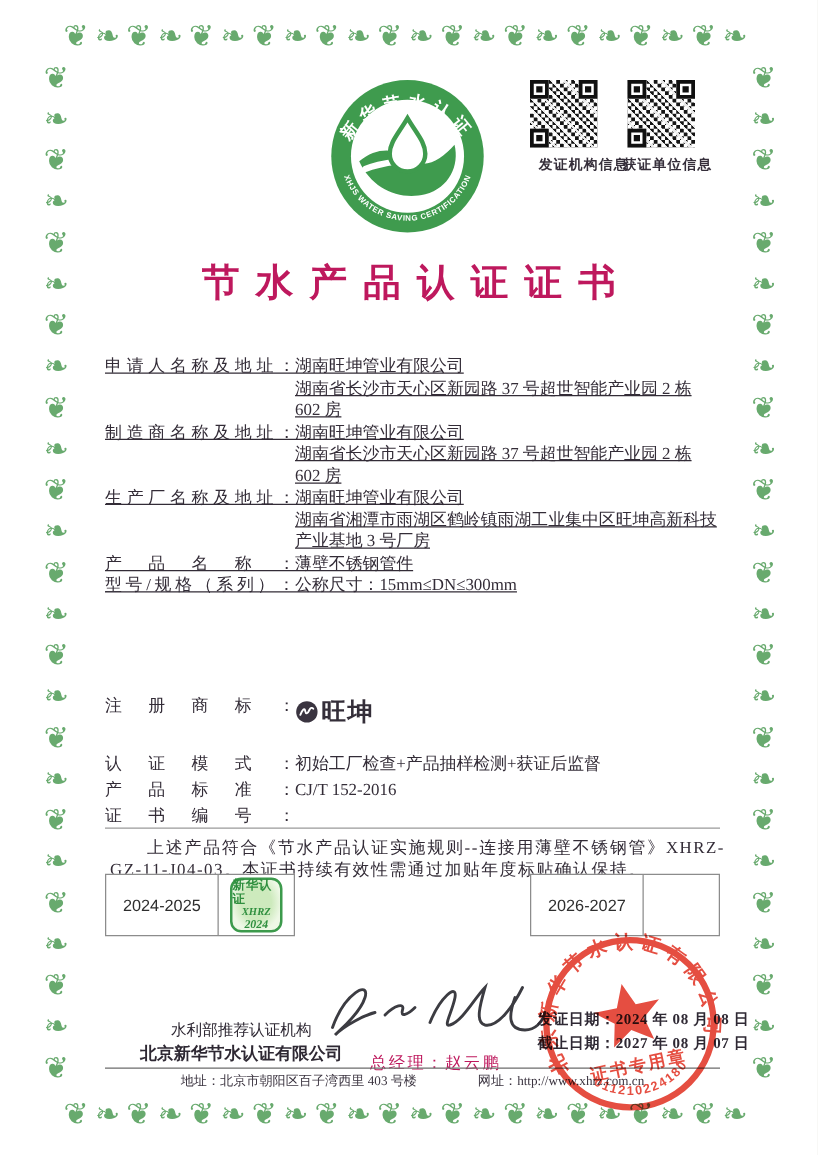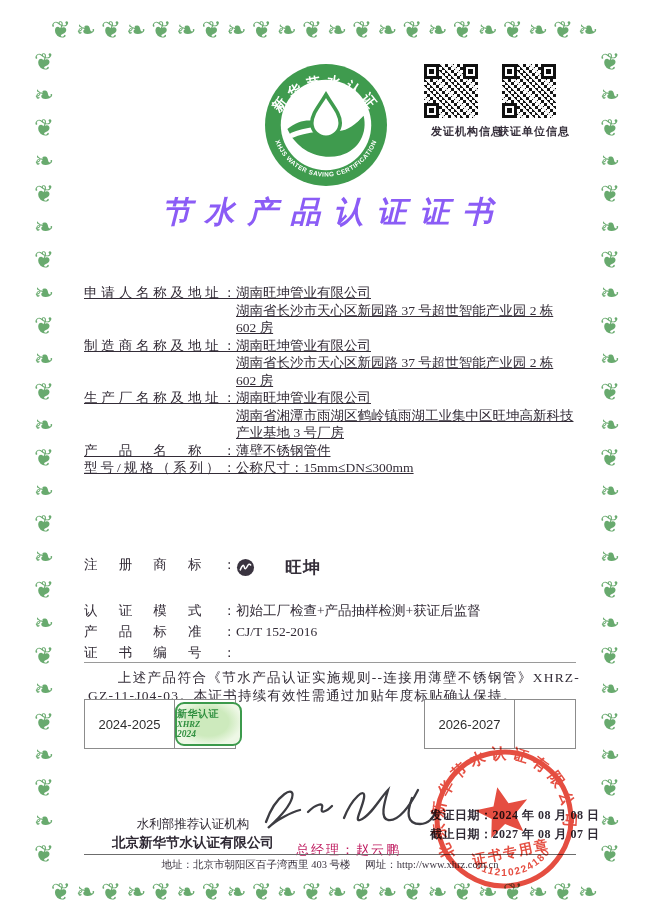--- a/index.html
+++ b/index.html
@@ -29,69 +29,69 @@
   .qr-left{left:424px;}
   .qr-right{left:502px;}
   .finder{position:absolute;width:15px;height:15px;background:#fff;border:3px solid #101010;box-sizing:border-box;}
   .finder::after{content:"";position:absolute;inset:2px;background:#101010;}
   .f-tl{top:0;left:0;} .f-tr{top:0;right:0;} .f-bl{bottom:0;left:0;}
   .qr-label{position:absolute;top:124px;font-size:11px;font-weight:bold;letter-spacing:1px;color:#352e3a;}
   .ql-left{left:431px;}
   .ql-right{left:474px;margin-left:24px;}
 
   
-  .title{position:absolute;top:192px;left:0;right:0;text-align:center;
+  .title{position:absolute;top:206px;left:0;right:0;text-align:center;
          font-family:"Liberation Sans","DejaVu Sans",sans-serif;font-weight:700;
-         font-size:30px;letter-spacing:13px;text-indent:13px;color:#8b5cf6;font-style:italic;}
+         font-size:30px;letter-spacing:13px;text-indent:13px;color:#be185d;}
 
   
   .fields{position:absolute;left:84px;top:284px;width:492px;font-size:13.5px;line-height:17.5px;text-decoration:underline;}
   .frow{display:flex;align-items:flex-start;}
   .flabel{flex:0 0 152px;text-align:justify;text-align-last:justify;}
   .fvalue{flex:1;}
 
   
   .trademark{position:absolute;left:84px;top:556px;width:492px;display:flex;align-items:flex-start;font-size:13.5px;}
   .tm-label{flex:0 0 152px;text-align:justify;text-align-last:justify;}
   .brand{display:flex;align-items:center;gap:2px;}
   .brand-text{font-family:"Liberation Sans","DejaVu Sans",sans-serif;font-weight:800;
-              font-size:17px;color:#342e39;letter-spacing:1px;margin-left:28px;}
+              font-size:20px;color:#342e39;letter-spacing:1px;}
 
   
   .cert{position:absolute;left:84px;top:600px;width:492px;font-size:13.5px;line-height:21px;}
 
   .rule-a{position:absolute;left:84px;top:662px;width:492px;border-top:1px solid #9a9a9a;}
 
   .statement{position:absolute;left:84px;top:665px;width:492px;font-size:13.5px;line-height:17.5px;
              text-align:justify;text-indent:2.2em;letter-spacing:1.2px;margin:4px;}
 
   
   .validity{position:absolute;left:84px;top:699px;width:492px;display:flex;justify-content:space-between;}
   .vbox{display:flex;border:1px solid #8c8c8c;height:50px;width:152px;box-sizing:border-box;background:#fff;}
   .vyear{flex:0 0 89px;border-right:1px solid #8c8c8c;display:flex;align-items:center;justify-content:center;
          font-family:"Liberation Sans","DejaVu Sans",sans-serif;font-size:13px;color:#2e2e2e;}
   .vslot{flex:1;display:flex;align-items:center;justify-content:center;}
-  .sticker{width:67px;height:44px;border:2px solid #3c9a4c;border-radius:9px;box-sizing:border-box;
+  .sticker{width:42px;height:44px;border:2px solid #3c9a4c;border-radius:9px;box-sizing:border-box;
            background:radial-gradient(ellipse at 50% 45%,#cdeabd 0 45%,#eef8e6 75%);
-           display:flex;flex-direction:column;align-items:flex-start;justify-content:center;line-height:1.12;}
+           display:flex;flex-direction:column;align-items:center;justify-content:center;line-height:1.12;}
   .st1{font-size:10px;font-weight:700;color:#2f8f3f;letter-spacing:.5px;}
   .st2{font-size:8.5px;font-weight:700;font-style:italic;color:#2f8f3f;}
   .st3{font-size:9.5px;font-weight:700;font-style:italic;color:#2f8f3f;}
 
   
   .org{position:absolute;left:84px;top:815px;width:218px;text-align:center;color:#2e2833;line-height:1.45;}
   .org-1{font-size:12.5px;font-weight:400;}
   .org-2{font-size:13.5px;font-weight:700;}
   .signature{position:absolute;left:252px;top:778px;width:195px;height:64px;}
   .signer{position:absolute;left:296px;top:841px;font-size:13px;letter-spacing:2px;color:#be185d;}
   .dates{position:absolute;left:430px;top:806px;font-size:12px;font-weight:700;line-height:19px;
          letter-spacing:.5px;color:#2e2833;z-index:1;}
   .rule-b{position:absolute;left:84px;top:854px;width:492px;border-top:1px solid #6c6c6c;}
   .addr{position:absolute;left:84px;top:858px;width:492px;text-align:center;font-size:10.5px;color:#3a333f;}
-  .addr span{margin:0 6px;}
+  .addr span{margin:0 23px;}
 
   
   .stamp{position:absolute;left:430px;top:745px;width:148px;height:148px;transform:rotate(-12deg);
          mix-blend-mode:multiply;opacity:.9;z-index:5;}
   .stamp text{font-family:"Liberation Sans","DejaVu Sans",sans-serif;}
   .logo text{font-family:"Liberation Sans","DejaVu Sans",sans-serif;}
 </style>
 </head>
 <body>
 

